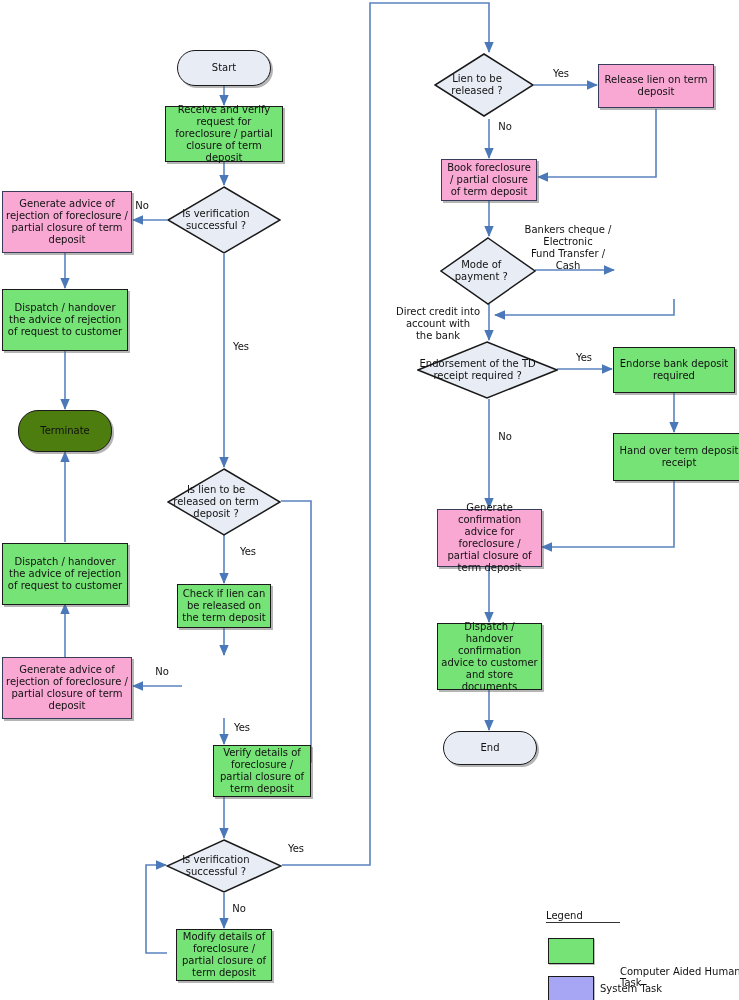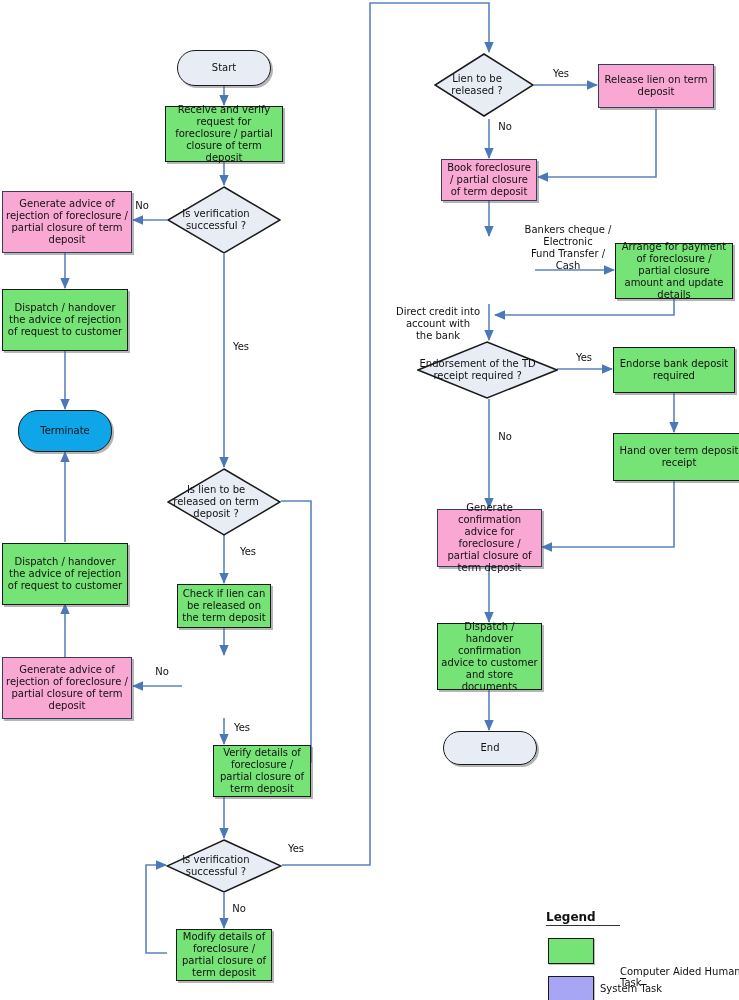--- a/index.html
+++ b/index.html
@@ -32,21 +32,21 @@
     box-shadow:2px 2px 0 rgba(90,90,90,.45);
   }
   .terminator{
     border:1.5px solid #1a1a1a;
     background:#e8ecf5;
     border-radius:20px;
     box-shadow:2px 2px 0 rgba(90,90,90,.45);
   }
   .terminate{
     border:1.5px solid #1a1a1a;
-    background:#0ea5e9;
+    background:#4d7c0f;
     border-radius:20px;
     box-shadow:2px 2px 0 rgba(90,90,90,.45);
   }
   .decision{
     position:absolute;
     display:flex;align-items:center;
   }
   .decision svg{position:absolute;left:0;top:0;}
   .decision .dtext{
     position:relative;
@@ -60,25 +60,24 @@
   .edge-label{
     position:absolute;
     font-size:10px;
     line-height:12px;
     color:#111111;
     text-align:center;
     white-space:pre-line;
   }
   .legend-title{
     position:absolute;
-    font-size:12px;
+    font-size:10px;
     color:#111111;
     border-bottom:1px solid #333;
     padding-bottom:1px;
-    font-weight:bold;
   }
   .legend-swatch{
     position:absolute;
     width:44px;height:24px;
     border:1.5px solid #1a1a1a;
     box-shadow:1px 1px 0 rgba(90,90,90,.4);
   }
   .legend-label{
     position:absolute;
     font-size:10px;
@@ -230,24 +229,27 @@
   </div>
 
   <div class="node system" style="left:598px;top:64px;width:116px;height:44px;">
     <span>Release lien on term deposit</span>
   </div>
 
   <div class="node system" style="left:441px;top:159px;width:96px;height:42px;">
     <span>Book foreclosure / partial closure of term deposit</span>
   </div>
 
-
-  <div class="node task" style="left:615px;top:243px;width:118px;height:56px;">
-    <span>Arrange for payment of foreclosure / partial closure amount and update details</span>
-  </div>
+  <div class="decision" style="left:440px;top:237px;width:96px;height:68px;">
+    <svg width="96" height="68" viewBox="0 0 96 68">
+      <polygon points="48,1 95,34 48,67 1,34" fill="#e8ecf5" stroke="#1a1a1a" stroke-width="1.5"></polygon>
+    </svg>
+    <div class="dtext">Mode of payment ?</div>
+  </div>
+
 
   <div class="decision" style="left:417px;top:341px;width:141px;height:58px;">
     <svg width="141" height="58" viewBox="0 0 141 58">
       <polygon points="70,1 140,29 70,57 1,29" fill="#e8ecf5" stroke="#1a1a1a" stroke-width="1.5"></polygon>
     </svg>
     <div class="dtext">Endorsement of the TD receipt required ?</div>
   </div>
 
   <div class="node task" style="left:613px;top:347px;width:122px;height:46px;">
     <span>Endorse bank deposit required</span>

